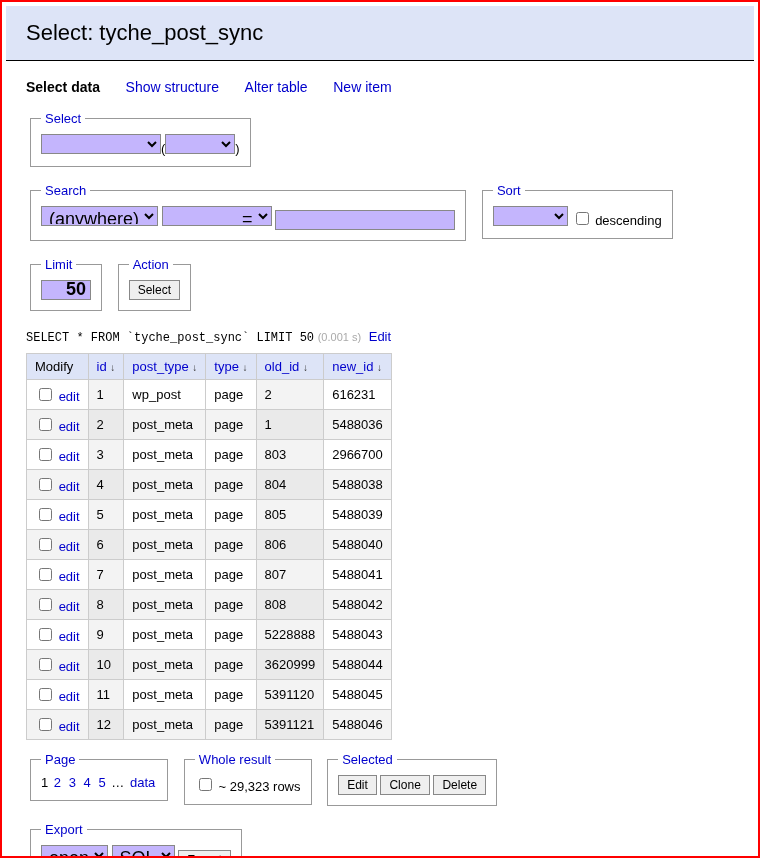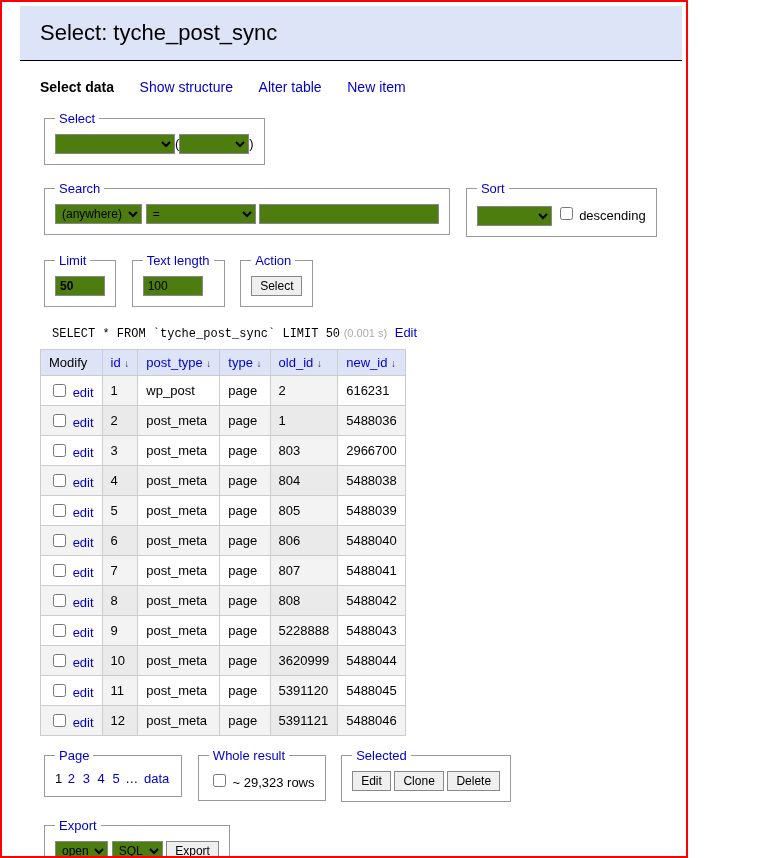--- a/index.html
+++ b/index.html
@@ -6,24 +6,23 @@
   body {
     margin: 0;
     padding: 0;
     font-family: Verdana, Arial, sans-serif;
     font-size: 13px;
     color: #000;
     background: #fff;
   }
   .outer {
     border: 2px solid #ff0000;
-    width: 688px;
+    width: 760px;
     height: 858px;
     overflow: hidden;
-    padding-left: 14px;
   }
   .header {
     background: #dde4f7;
     padding: 14px 20px 14px 20px;
     border-bottom: 1px solid #000;
     margin: 4px 4px 0 4px;
   }
   .header h2 {
     margin: 0;
     font-size: 22px;
@@ -49,36 +48,37 @@
     border: 1px solid #999;
     margin: 6px 8px 10px 4px;
     padding: 8px 10px 10px 10px;
   }
   legend {
     color: #0000cc;
     padding: 0 4px;
     font-size: 13px;
   }
   select, input[type=text] {
-    font-size: 12px;
+    font-size: 18px;
     padding: 1px 2px;
     border: 1px solid #888;
-    background: #4d7c0f;
+    background: #c4b5fd;
     height: 20px;
+    text-align: right;
   }
   input[type=text] { padding: 2px 4px; }
   button, input[type=submit] {
     font-size: 12px;
     padding: 2px 8px;
     background: #efefef;
     border: 1px solid #888;
     cursor: pointer;
   }
   .sql-line {
-    margin: 8px 0 8px 12px;
+    margin: 8px 0 8px 0;
     font-size: 13px;
   }
   .sql-line code {
     font-family: "Courier New", monospace;
     font-size: 12px;
   }
   .timing { color: #aaa; font-size: 11px; }
   .sql-line a { color: #0000cc; text-decoration: none; margin-left: 4px;}
   table.data {
     border-collapse: collapse;
@@ -150,24 +150,20 @@
       </label>
     </fieldset>
   </div>
 
   <div>
     <fieldset>
       <legend>Limit</legend>
       <input type="text" style="width: 50px; font-weight: bold;" value="50">
     </fieldset>
     <fieldset>
-      <legend>Text length</legend>
-      <input type="text" style="width: 60px;" value="100">
-    </fieldset>
-    <fieldset>
       <legend>Action</legend>
       <input type="submit" value="Select" style="">
     </fieldset>
   </div>
 
   <div class="sql-line">
     <code>SELECT * FROM `tyche_post_sync` LIMIT 50</code>
     <span class="timing">(0.001 s)</span>
     <a href="#">Edit</a>
   </div>

